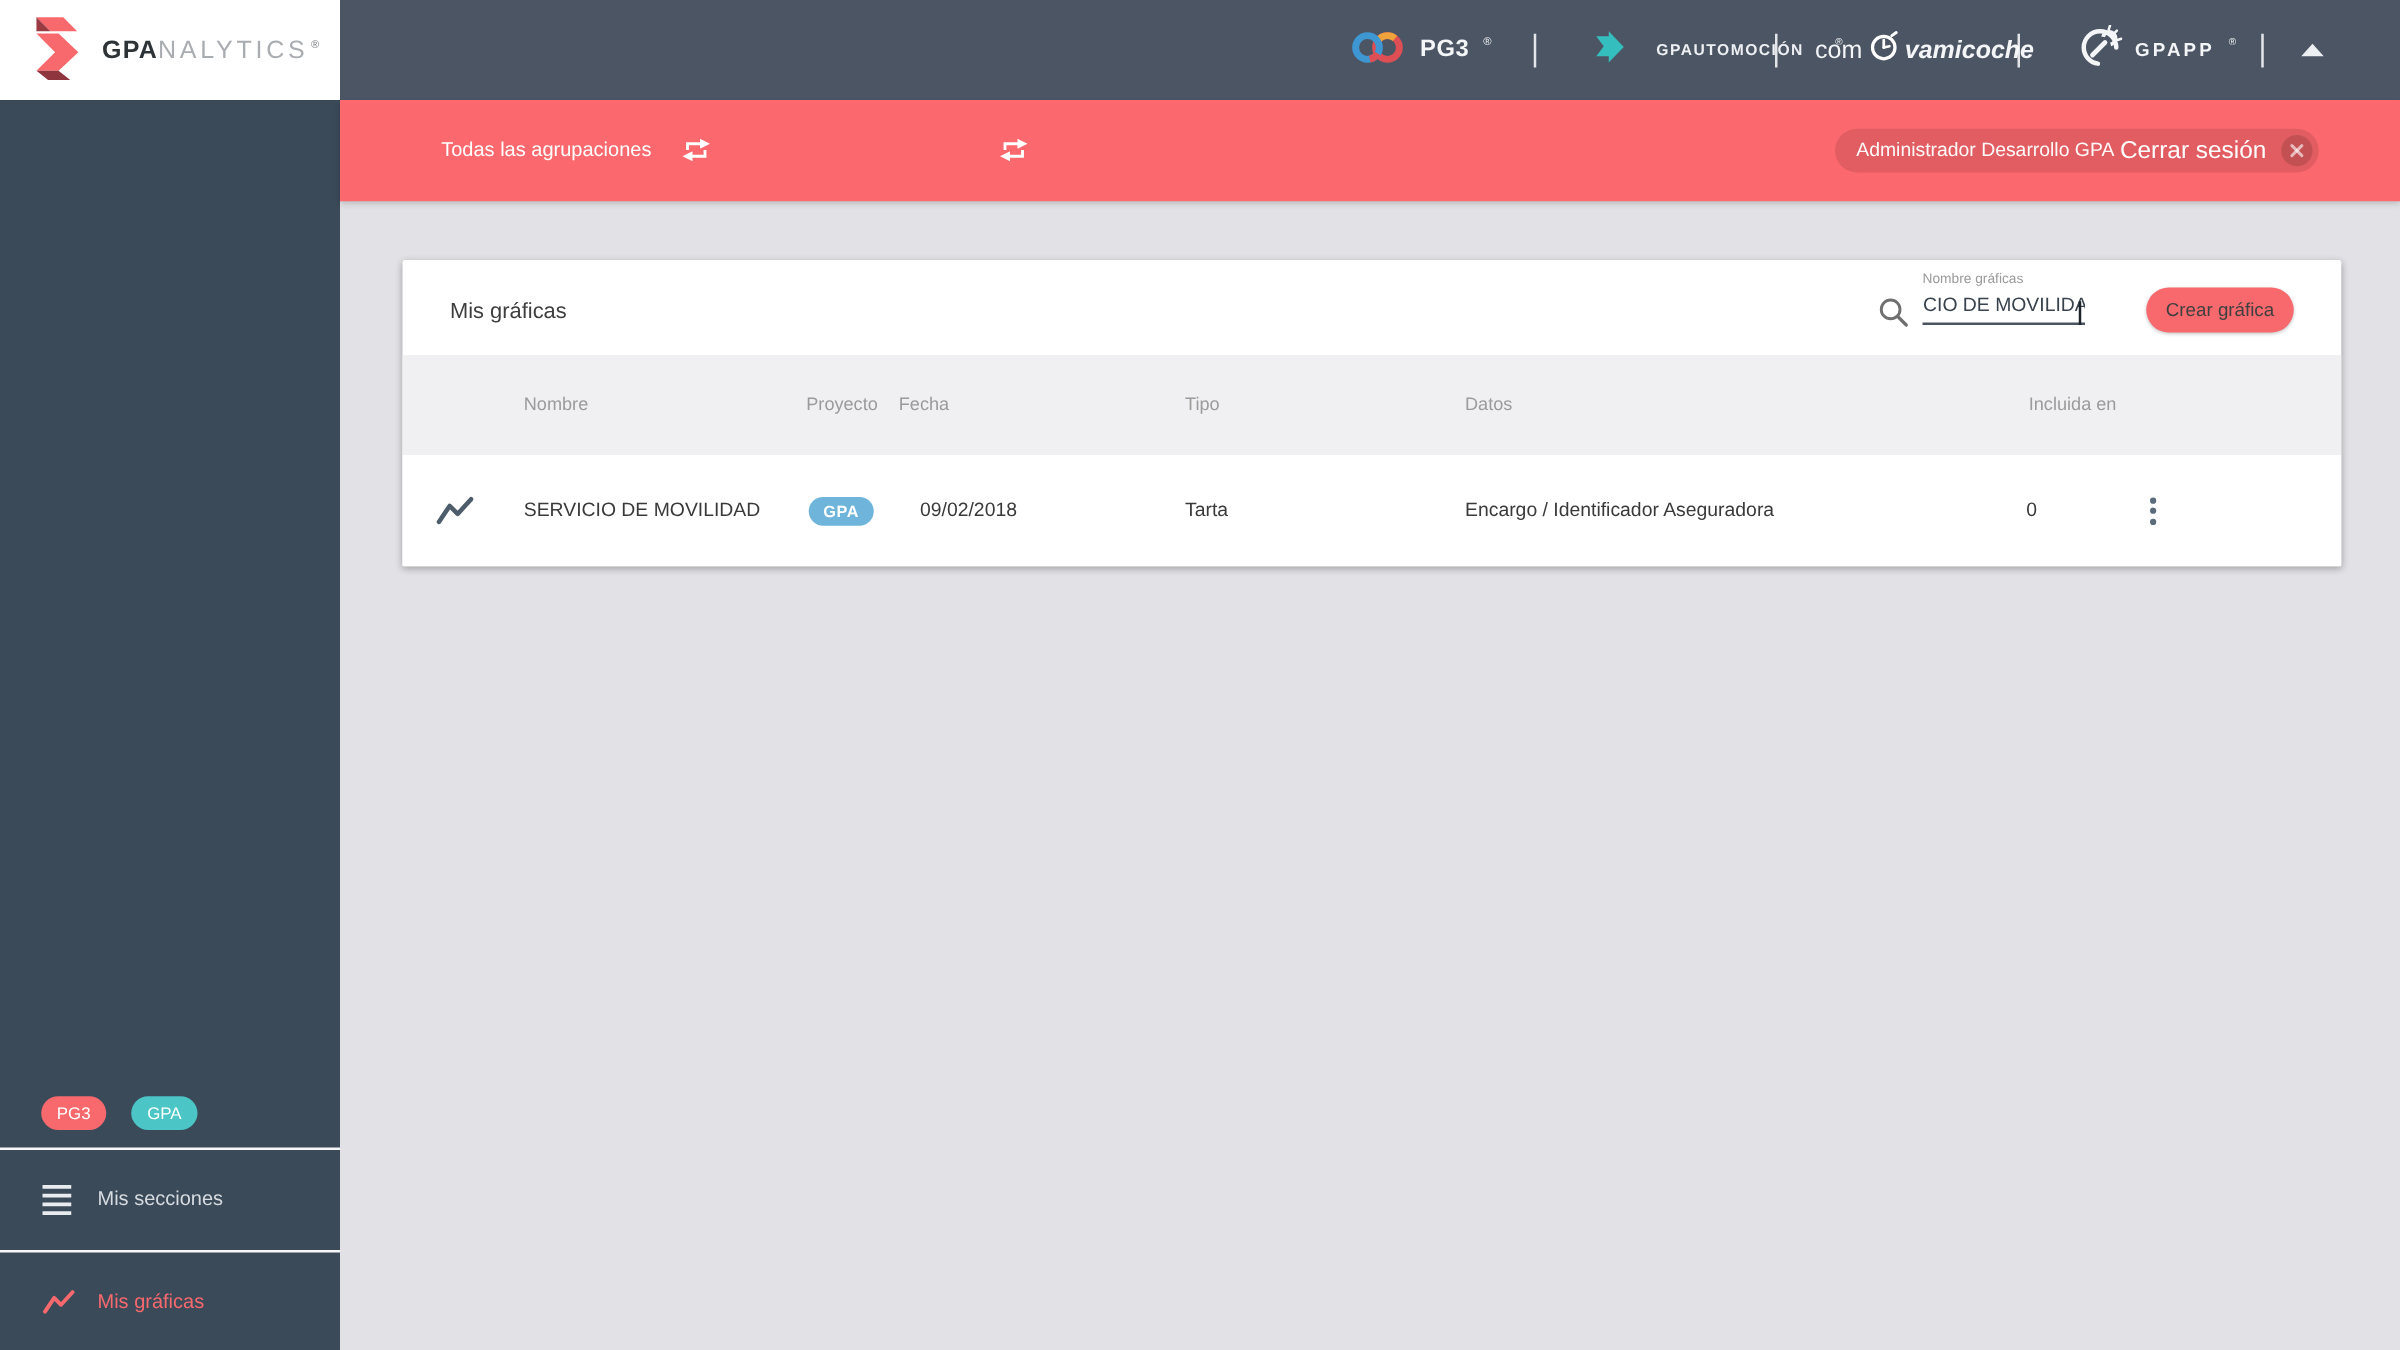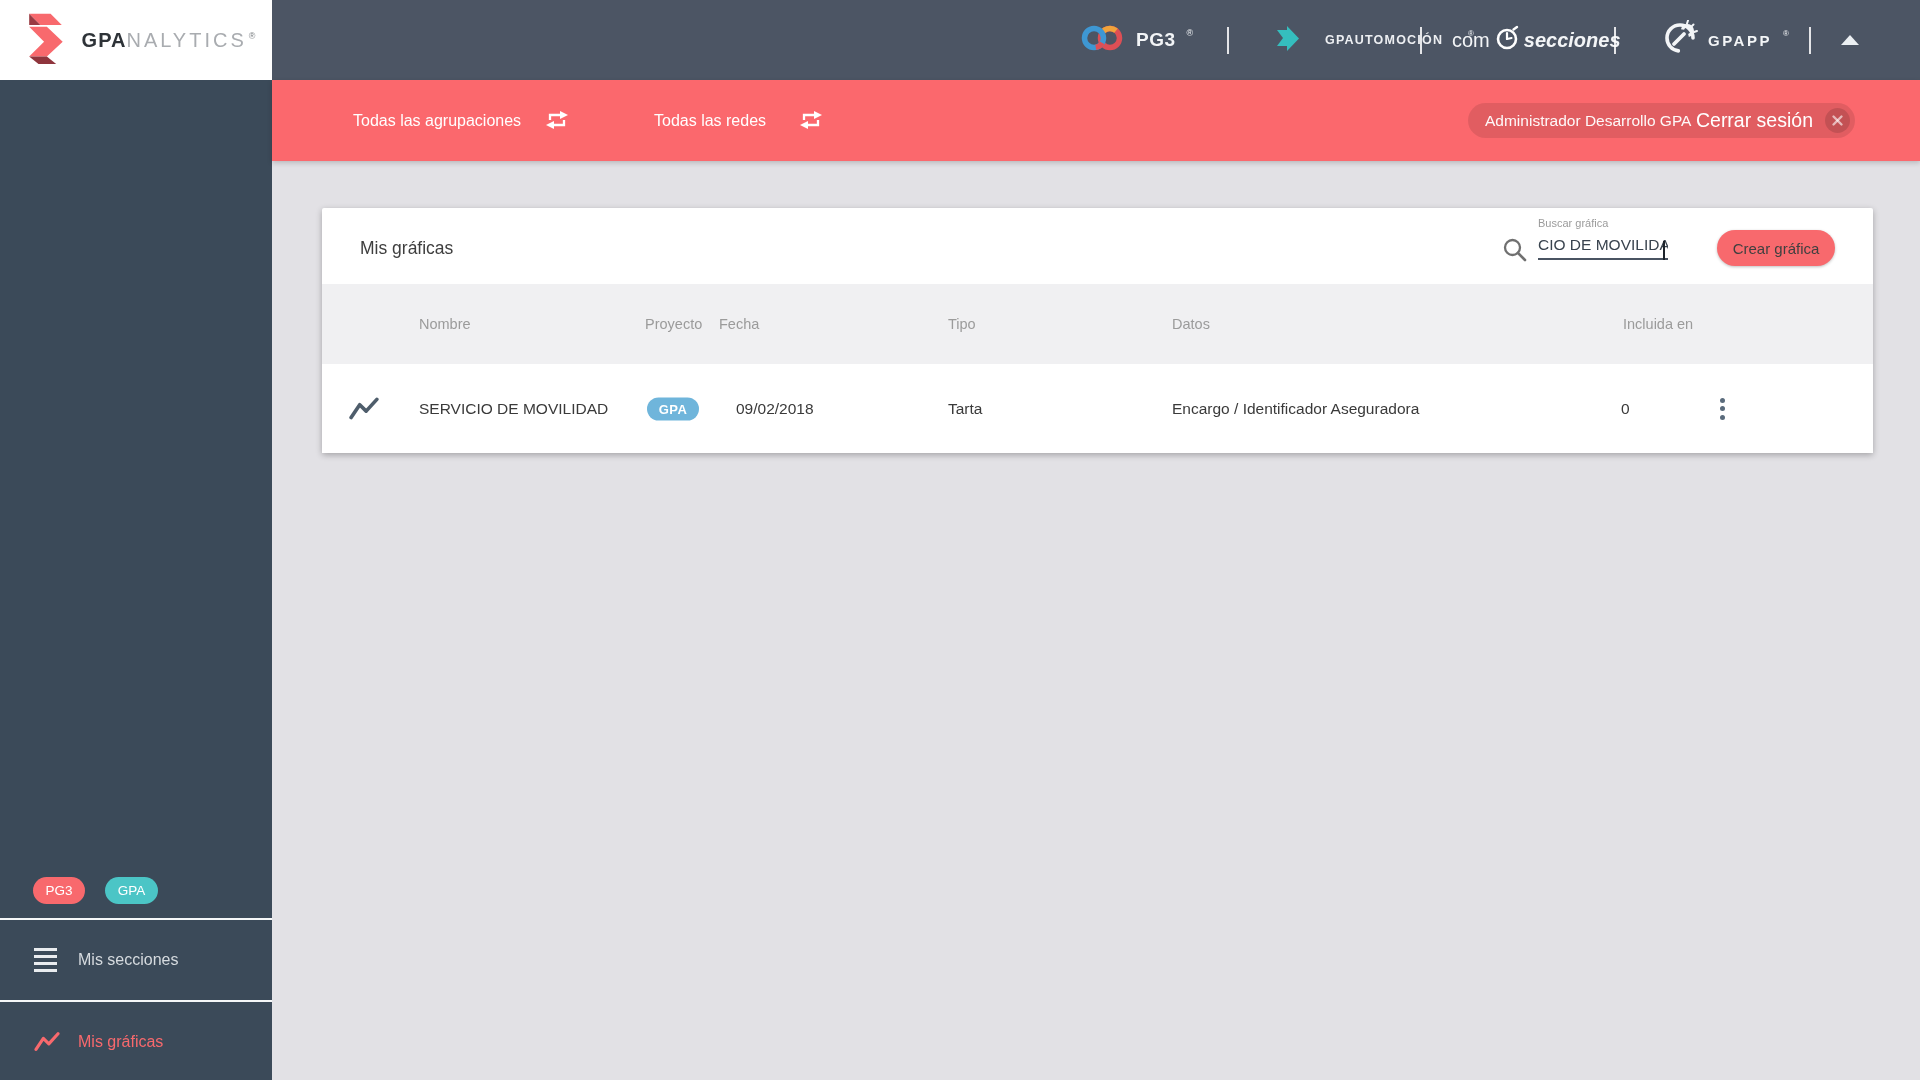--- a/index.html
+++ b/index.html
@@ -108,21 +108,21 @@
     <div class="tb-logo compara-text" style="left:1452px;">
       <span class="compara-left">com</span>
       <span>
         <svg width="26" height="26" viewBox="0 0 26 26">
           <circle cx="13" cy="14" r="9" fill="none" stroke="#FFFFFF" stroke-width="2.6"></circle>
           <line x1="13" y1="14" x2="13" y2="8" stroke="#FFFFFF" stroke-width="2.2" stroke-linecap="round"></line>
           <line x1="13" y1="14" x2="17.5" y2="13" stroke="#FFFFFF" stroke-width="2.2" stroke-linecap="round"></line>
           <line x1="19.5" y1="4.5" x2="23" y2="2" stroke="#FFFFFF" stroke-width="2.4" stroke-linecap="round"></line>
         </svg>
       </span>
-      <span class="compara-right">secciones</span>
+      <span class="compara-right">vamicoche</span>
     </div>
 
     <div class="tb-sep" style="left:1614px;"></div>
 
     <div class="tb-logo" style="left:1662px;">
       <span>
         <svg width="36" height="36" viewBox="0 0 36 36">
           <circle cx="18" cy="18" r="13" fill="none" stroke="#F3F5F7" stroke-width="3.6" stroke-dasharray="60 22" stroke-dashoffset="-22" stroke-linecap="round"></circle>
           <line x1="12" y1="24" x2="22" y2="14" stroke="#F3F5F7" stroke-width="3.8" stroke-linecap="round"></line>
           <path d="M20.5,9.5 a5,5 0 1 1 6,6" fill="none" stroke="#F3F5F7" stroke-width="3.2"></path>
@@ -163,23 +163,20 @@
       <span>Todas las agrupaciones</span>
     </div>
     <div class="swap-btn" style="left:272px;">
       <svg width="26" height="24" viewBox="0 0 26 24">
         <polyline points="6,12 6,7 17,7" fill="none" stroke="#FFFFFF" stroke-width="2.3"></polyline>
         <polygon points="16,3 16,11 24,7" fill="#FFFFFF"></polygon>
         <polyline points="20,12 20,17 9,17" fill="none" stroke="#FFFFFF" stroke-width="2.3"></polyline>
         <polygon points="10,13 10,21 2,17" fill="#FFFFFF"></polygon>
       </svg>
     </div>
-    <div class="filter-item" style="left:382px;">
-      <span>Todas las redes</span>
-    </div>
     <div class="swap-btn" style="left:526px;">
       <svg width="26" height="24" viewBox="0 0 26 24">
         <polyline points="6,12 6,7 17,7" fill="none" stroke="#FFFFFF" stroke-width="2.3"></polyline>
         <polygon points="16,3 16,11 24,7" fill="#FFFFFF"></polygon>
         <polyline points="20,12 20,17 9,17" fill="none" stroke="#FFFFFF" stroke-width="2.3"></polyline>
         <polygon points="10,13 10,21 2,17" fill="#FFFFFF"></polygon>
       </svg>
     </div>
 
     <div class="admin-pill">
@@ -226,21 +223,21 @@
     <div class="card-title">Mis gráficas</div>
 
     <div class="search-icon-btn">
       <svg width="26" height="26" viewBox="0 0 26 26">
         <circle cx="10.5" cy="10.5" r="7.5" fill="none" stroke="#707070" stroke-width="2.3"></circle>
         <line x1="16" y1="16" x2="23" y2="23" stroke="#707070" stroke-width="2.6" stroke-linecap="round"></line>
       </svg>
     </div>
 
     <div class="search-wrap">
-      <span class="search-label">Buscar gráfica</span>
+      <span class="search-label">Nombre gráficas</span>
       <input class="search-input" type="text" value="CIO DE MOVILIDAD" style="">
       <div class="caret"></div>
     </div>
 
     <button class="create-btn">Crear gráfica</button>
 
     <div class="table-head">
       <span class="th" style="left:97px;">Nombre</span>
       <span class="th" style="left:323px;">Proyecto</span>
       <span class="th" style="left:397px;">Fecha</span>

